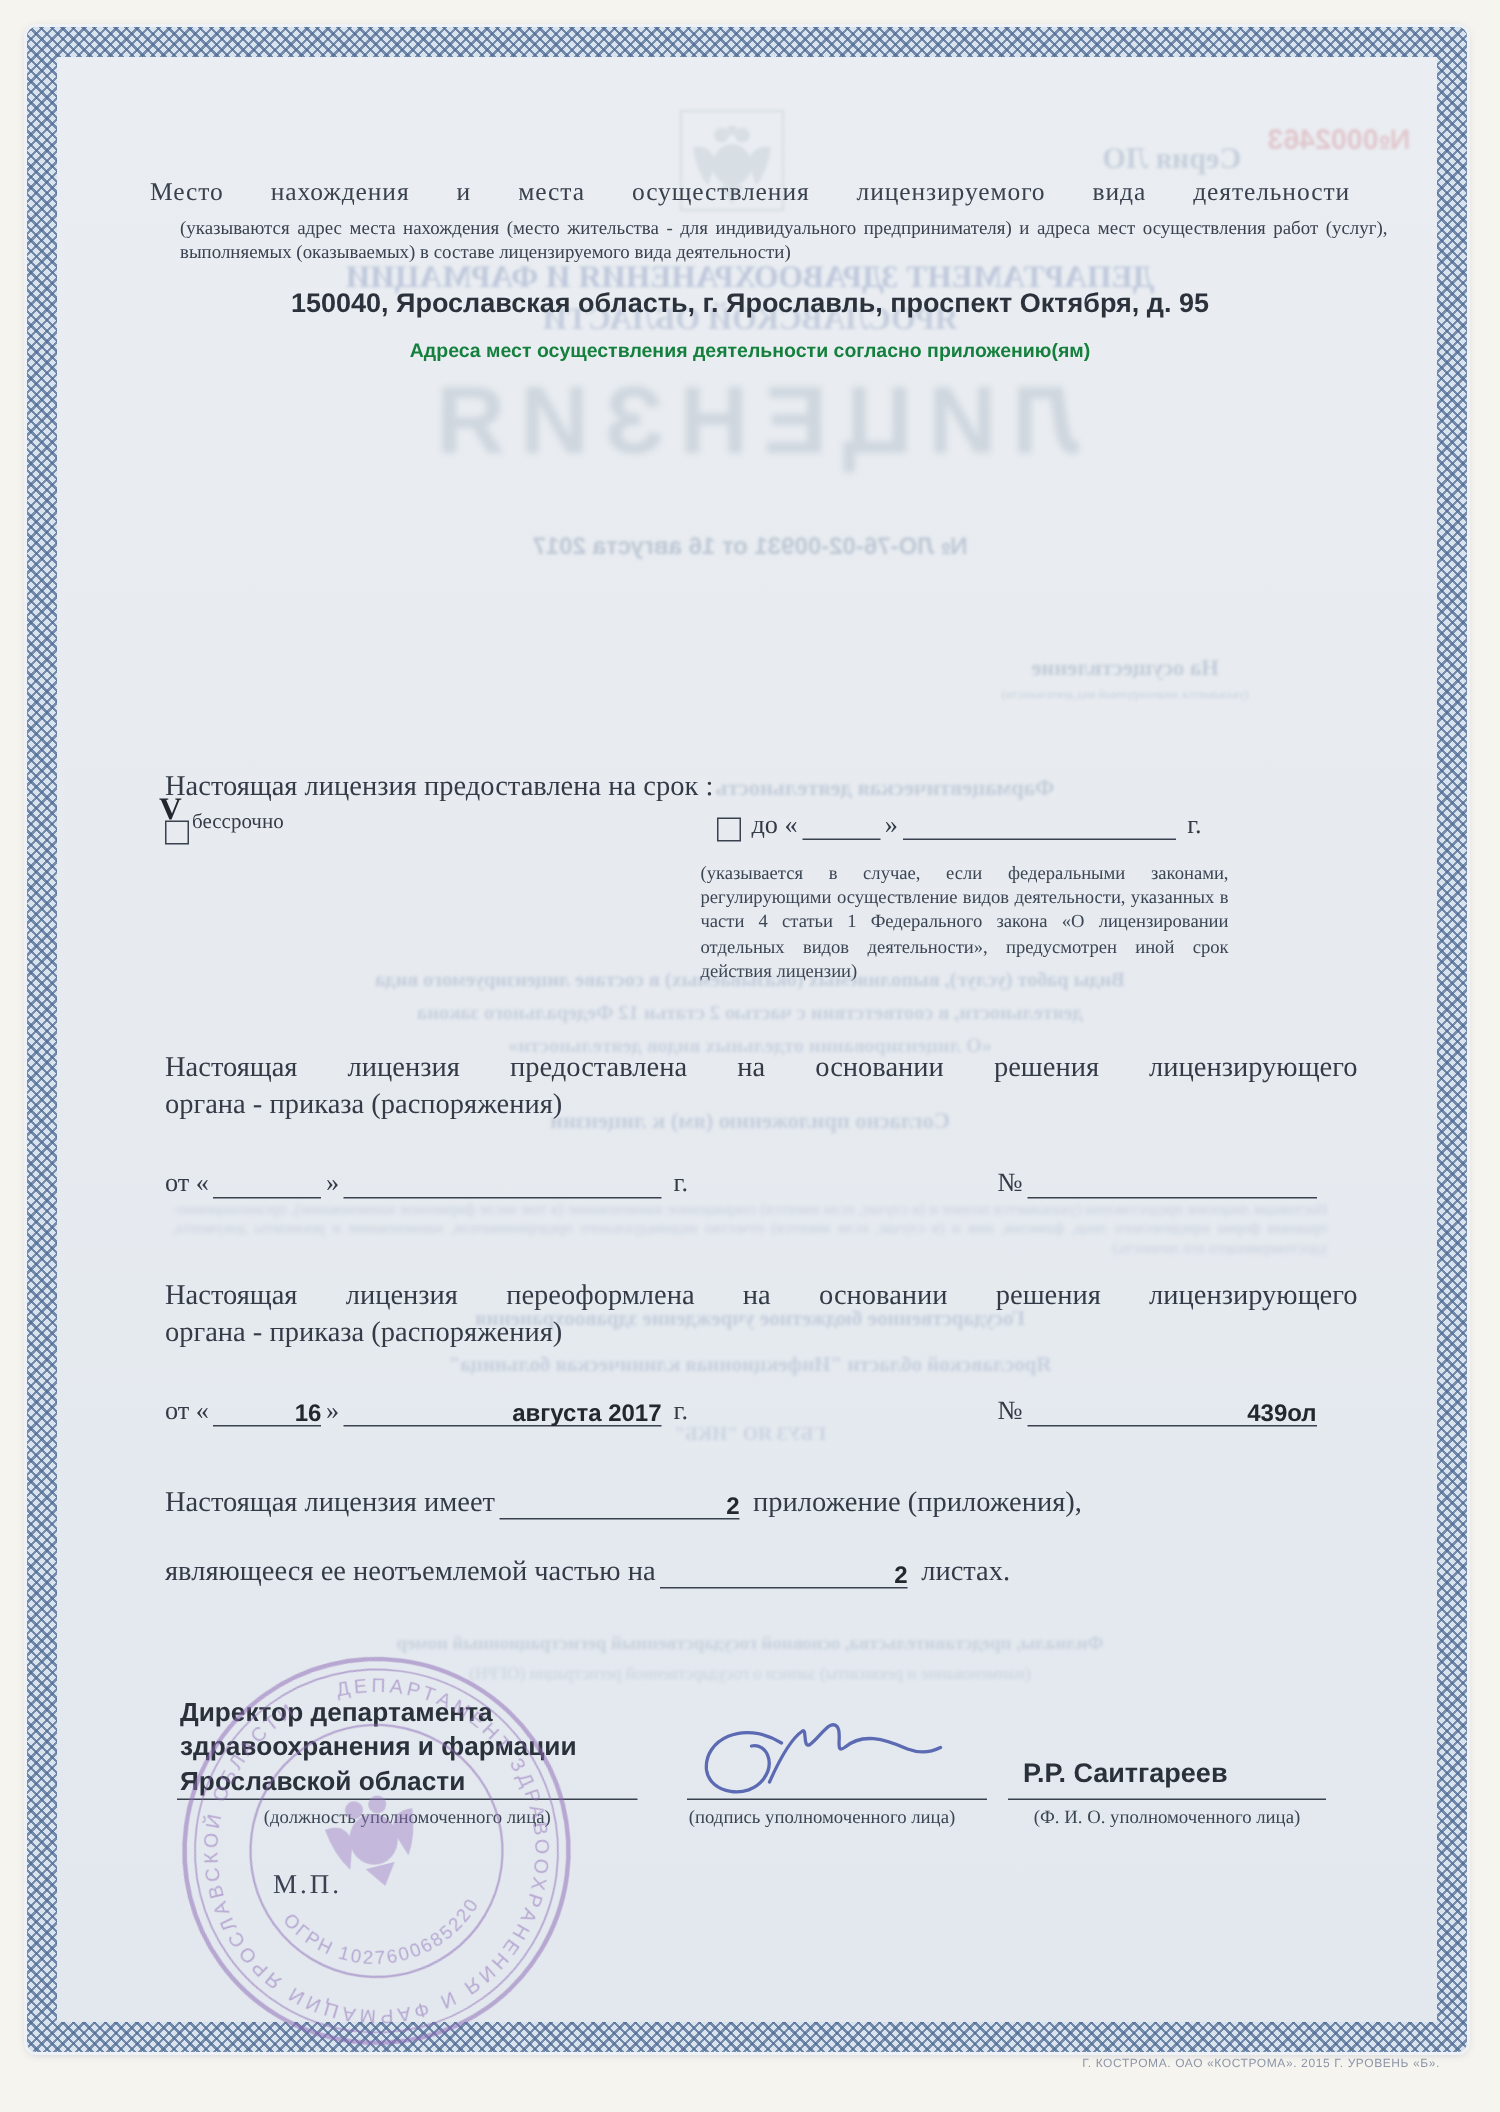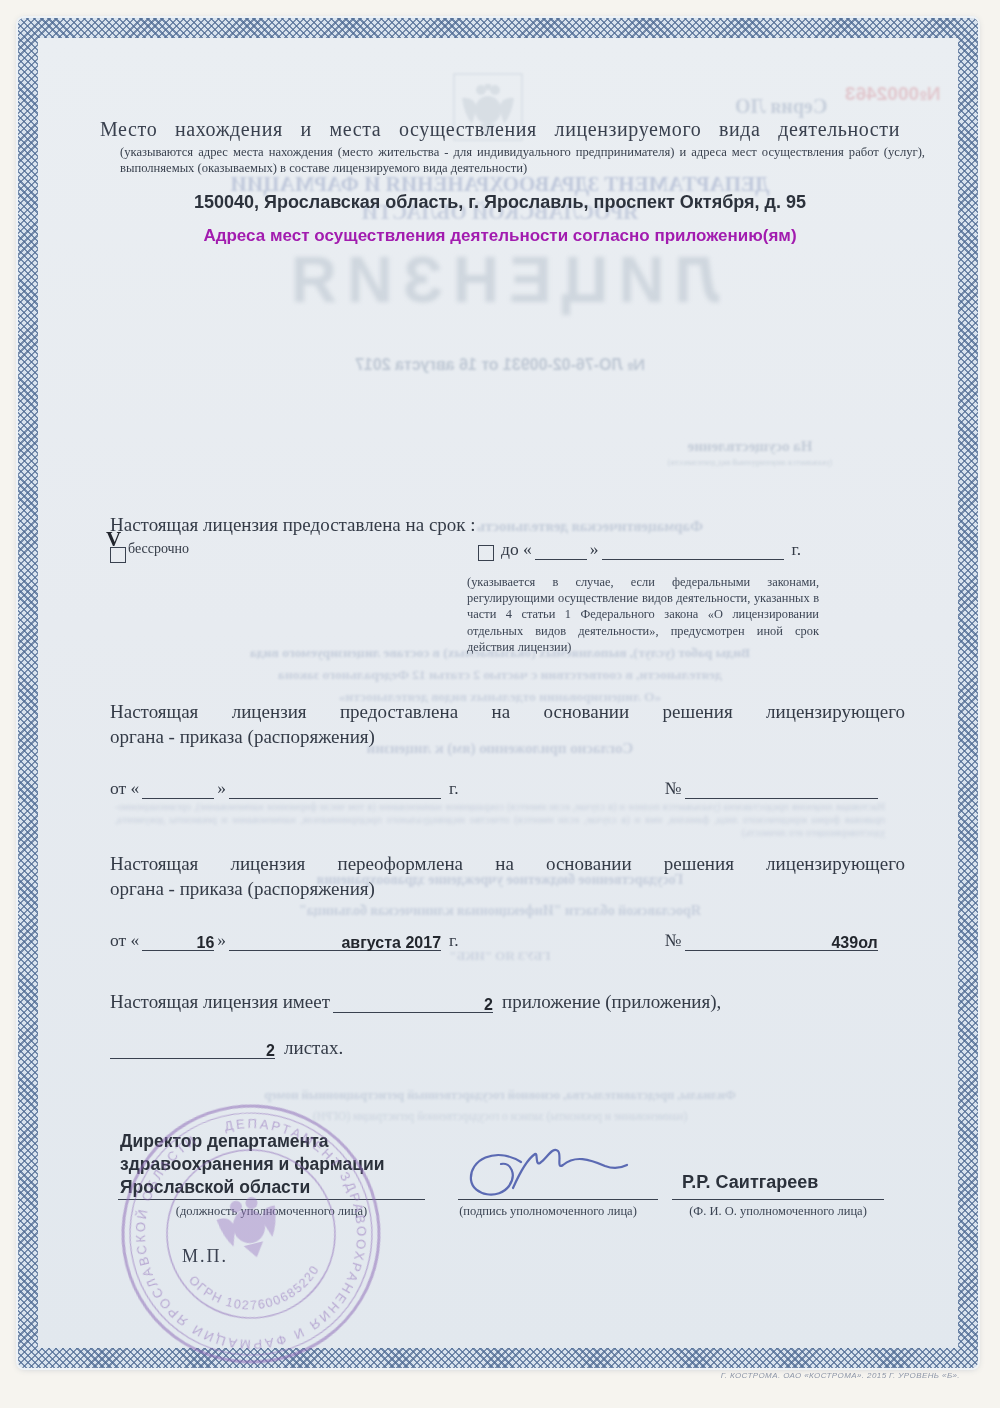--- a/index.html
+++ b/index.html
@@ -78,27 +78,27 @@
 
 <div class="mirsoft" style="left:115px;top:800px;width:770px;text-align:justify;font-size:10.5px;line-height:13px;color:rgba(150,164,190,.35);">Настоящая лицензия предоставлена (указывается полное и (в случае, если имеется) сокращенное наименование (в том числе фирменное наименование), организационно-правовая форма юридического лица, фамилия, имя и (в случае, если имеется) отчество индивидуального предпринимателя, наименование и реквизиты документа, удостоверяющего его личность)</div>
 
 <div class="mir" style="left:150px;top:872px;width:700px;text-align:center;font-size:14px;font-weight:bold;color:rgba(140,156,185,.36);">Государственное бюджетное учреждение здравоохранения</div>
 <div class="mir" style="left:150px;top:903px;width:700px;text-align:center;font-size:14px;font-weight:bold;color:rgba(140,156,185,.33);">Ярославской области "Инфекционная клиническая больница"</div>
 <div class="mir" style="left:150px;top:948px;width:700px;text-align:center;font-size:13px;font-weight:bold;color:rgba(140,156,185,.28);">ГБУЗ ЯО "ИКБ"</div>
 
 <div class="mir" style="left:130px;top:1088px;width:740px;text-align:center;font-size:12.5px;font-weight:bold;color:rgba(150,164,190,.34);">Филиалы, представительства, основной государственный регистрационный номер</div>
 <div class="mir" style="left:130px;top:1110px;width:740px;text-align:center;font-size:11.5px;color:rgba(150,164,190,.30);">(наименование и реквизиты) записи о государственной регистрации (ОГРН)</div>
 
-<div class="t serif jl" style="left:100px;top:118px;width:800px;font-size:20px;letter-spacing:.6px;color:#39404e;">Место нахождения и места осуществления лицензируемого вида деятельности</div>
+<div class="t serif jl" style="left:100px;top:118px;width:800px;font-size:17px;letter-spacing:.6px;color:#39404e;">Место нахождения и места осуществления лицензируемого вида деятельности</div>
 
 <div class="t serif" style="left:100px;top:145px;width:805px;font-size:12.6px;line-height:15.5px;text-align:justify;color:#3a424f;margin-left:20px;">(указываются адрес места нахождения (место жительства - для индивидуального предпринимателя) и адреса мест осуществления работ (услуг), выполняемых (оказываемых) в составе лицензируемого вида деятельности)</div>
 
 <div class="t sans b ctr" style="left:60px;top:192px;width:880px;font-size:18px;color:#2c323c;">150040, Ярославская область, г. Ярославль, проспект Октября, д. 95</div>
 
-<div class="t sans b ctr" style="left:60px;top:226px;width:880px;font-size:17px;color:#a21caf;">Адреса мест осуществления деятельности согласно приложению(ям)</div>
+<div class="t sans b ctr" style="left:60px;top:226px;width:880px;font-size:13px;color:#15803d;">Адреса мест осуществления деятельности согласно приложению(ям)</div>
 
 <div class="t serif" style="left:110px;top:514px;font-size:19px;">Настоящая лицензия предоставлена на срок :</div>
 
 <div class="t serif b" style="left:106px;top:527px;font-size:21px;color:#22262e;">V</div>
 <div class="cb" style="left:110px;top:547px;"></div>
 <div class="t serif" style="left:128px;top:541px;font-size:14px;">бессрочно</div>
 
 <div class="cb" style="left:478px;top:545px;"></div>
 <div class="row" style="left:501px;top:539px;">
   <span>до «</span>
@@ -139,20 +139,21 @@
   <span>№</span>
     <span class="u" style="width:193px;"><span class="val">439ол</span></span>
 </div>
 
 <div class="row" style="left:110px;top:991px;font-size:19px;">
   <span>Настоящая лицензия имеет</span>
     <span class="u" style="width:160px;"><span class="val">2</span></span>
     <span style="margin-left:6px;">приложение (приложения),</span>
 </div>
 <div class="row" style="left:110px;top:1037px;font-size:19px;">
+  <span>являющееся ее неотъемлемой частью на</span>
     <span class="u" style="width:165px;"><span class="val">2</span></span>
     <span style="margin-left:6px;">листах.</span>
 </div>
 
 <div class="t sans b" style="left:120px;top:1131px;font-size:17.5px;color:#2b313b;">Директор департамента</div>
 <div class="t sans b" style="left:120px;top:1154px;font-size:17.5px;color:#2b313b;">здравоохранения и фармации</div>
 <div class="t sans b" style="left:120px;top:1177px;font-size:17.5px;color:#2b313b;">Ярославской области</div>
 <div class="rule" style="left:118px;top:1199px;width:307px;"></div>
 <div class="t cap serif" style="left:118px;top:1204px;width:307px;">(должность уполномоченного лица)</div>
 
@@ -185,13 +186,13 @@
   <g fill="#9a77c2" opacity=".8">
     <circle cx="130" cy="108" r="6"></circle>
       <circle cx="146" cy="108" r="6"></circle>
     <ellipse cx="138" cy="130" rx="16" ry="17"></ellipse>
     <path d="M108 116 Q122 114 124 128 L118 146 Q110 134 108 116 Z"></path>
     <path d="M168 116 Q154 114 152 128 L158 146 Q166 134 168 116 Z"></path>
     <path d="M128 148 L138 162 L148 148 Z"></path>
   </g>
 </svg>
 
-<div class="t sans" style="right:40px;top:1371px;font-size:8px;letter-spacing:.4px;color:#8d96a8;text-align:left;font-style:italic;">Г. КОСТРОМА. ОАО «КОСТРОМА». 2015 Г. УРОВЕНЬ «Б».</div>
+<div class="t sans" style="right:40px;top:1371px;font-size:8px;letter-spacing:.4px;color:#8d96a8;text-align:left;">Г. КОСТРОМА. ОАО «КОСТРОМА». 2015 Г. УРОВЕНЬ «Б».</div>
 
 </body></html>

